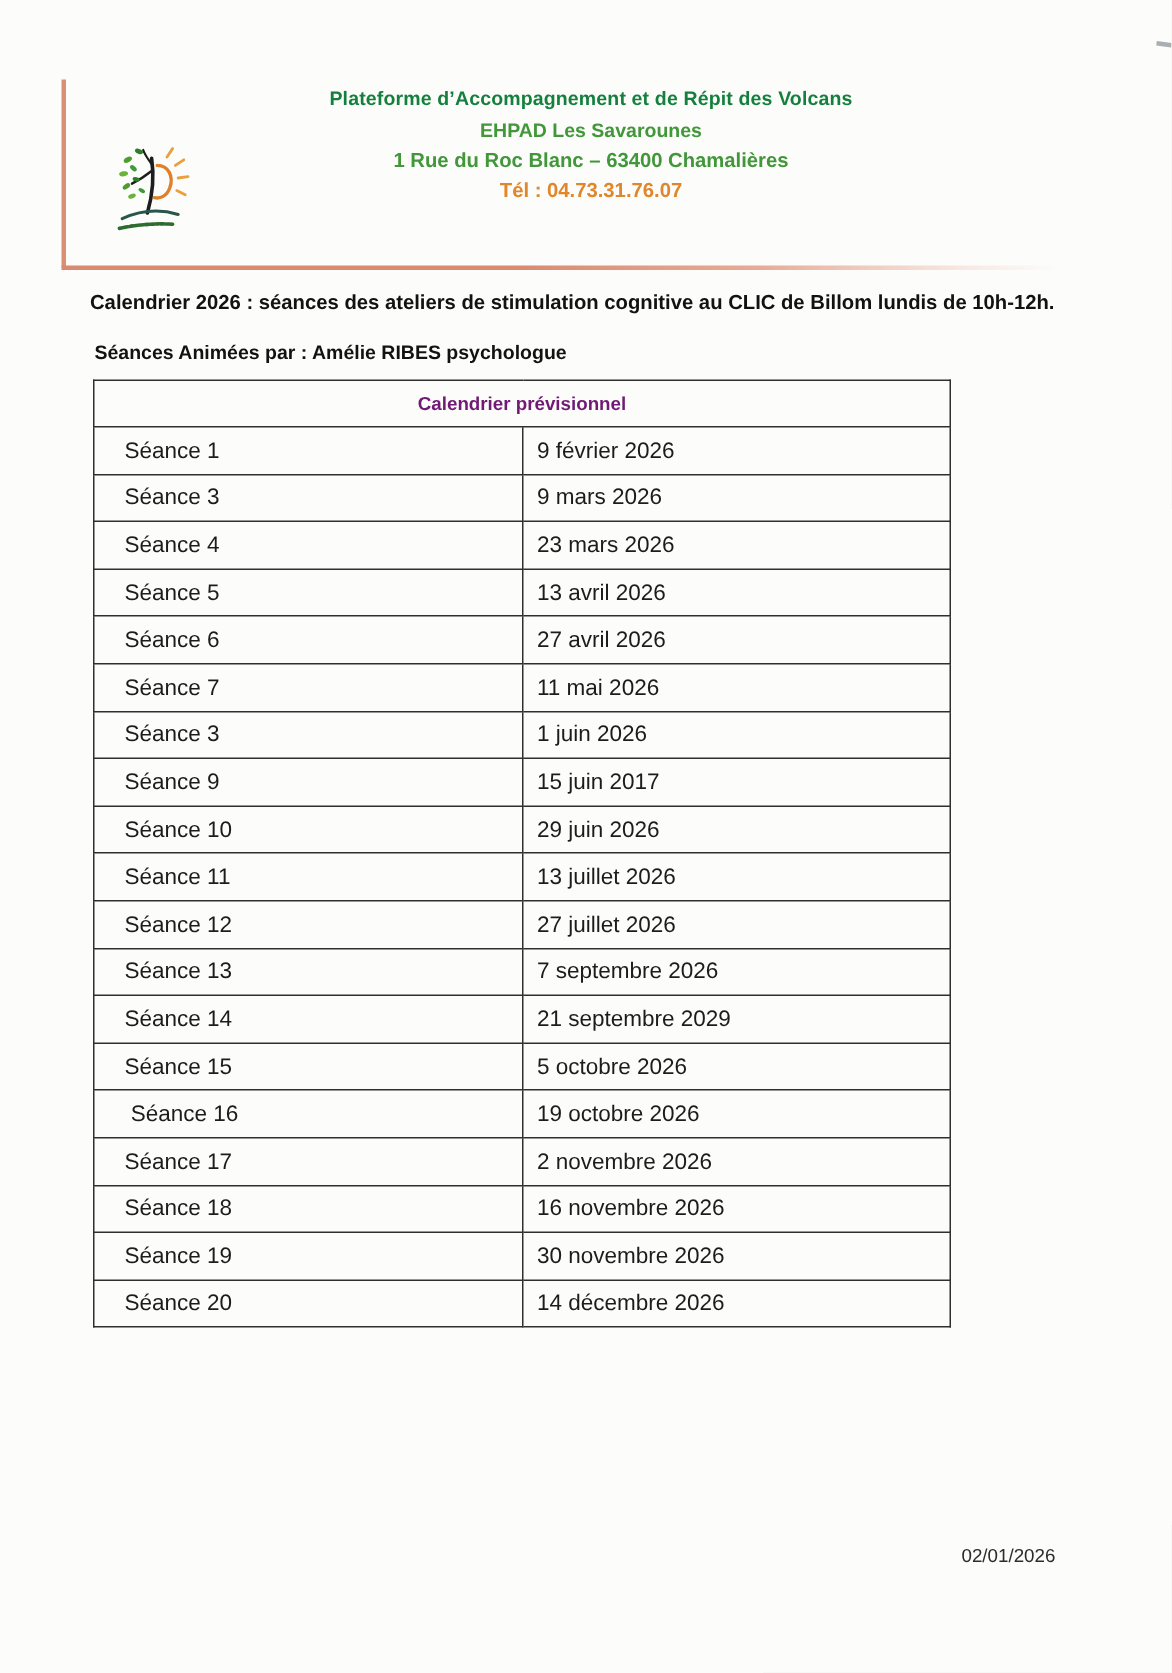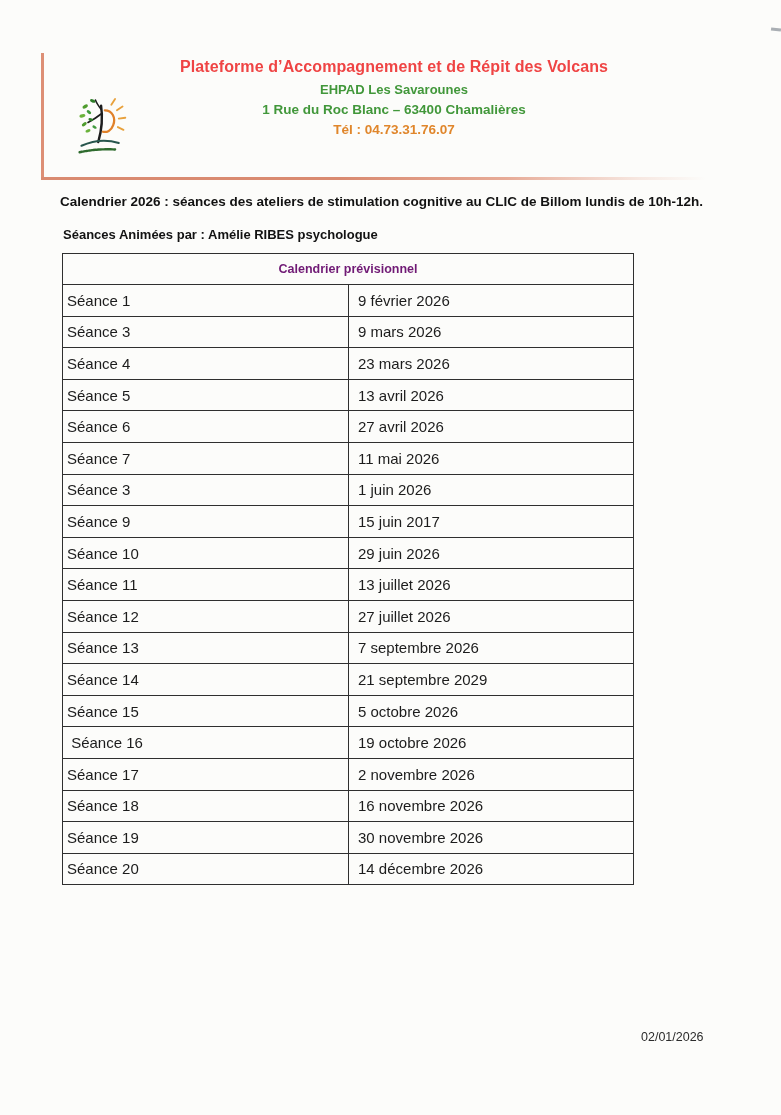--- a/index.html
+++ b/index.html
@@ -28,21 +28,21 @@
     position: absolute;
     left: -3px;
     bottom: -2px;
     width: 665px;
     height: 3px;
     background: linear-gradient(to right,
       #d98a70 0%, #d98a70 45%, #e7ab97 70%,
       rgba(231,171,151,0.25) 90%, rgba(231,171,151,0) 100%);
   }
   .header-content { position: absolute; left: 0; top: 0; width: 100%; text-align: center; }
-  .header-title   { margin-top: 5px;  font-size: 16px; font-weight: bold; color: #ef4444; letter-spacing: .1px; }
+  .header-title   { margin-top: 5px;  font-size: 13px; font-weight: bold; color: #15803d; letter-spacing: .1px; }
   .header-org     { margin-top: 6px;  font-size: 13px;   font-weight: bold; color: #41973a; }
   .header-address { margin-top: 5px;  font-size: 13.5px; font-weight: bold; color: #41973a; }
   .header-phone   { margin-top: 5px;  font-size: 13.5px; font-weight: bold; color: #e0862b; }
 
   .logo { position: absolute; left: 30px; top: 40px; width: 56px; height: 70px; }
 
   
   .intro-1 {
     position: absolute; left: 60px; top: 194px;
     font-size: 13.5px; font-weight: bold; color: #121212;
@@ -67,21 +67,21 @@
     text-align: center;
     color: #701a75;
   }
   .calendar td {
     height: 28.6px;
     font-size: 15px;
     font-weight: normal;
     color: #1c1c1c;
     vertical-align: middle;
   }
-  .calendar td.label { padding-left: 4px; white-space: pre; }
+  .calendar td.label { padding-left: 20px; white-space: pre; }
   .calendar td.date  { padding-left: 9px; }
   .col-label { width: 286px; }
   .col-date  { width: 285px; }
 
   
   .footer-date {
     position: absolute; left: 641px; top: 1030px;
     font-size: 12.5px; color: #2c2c2c;
   }
 

